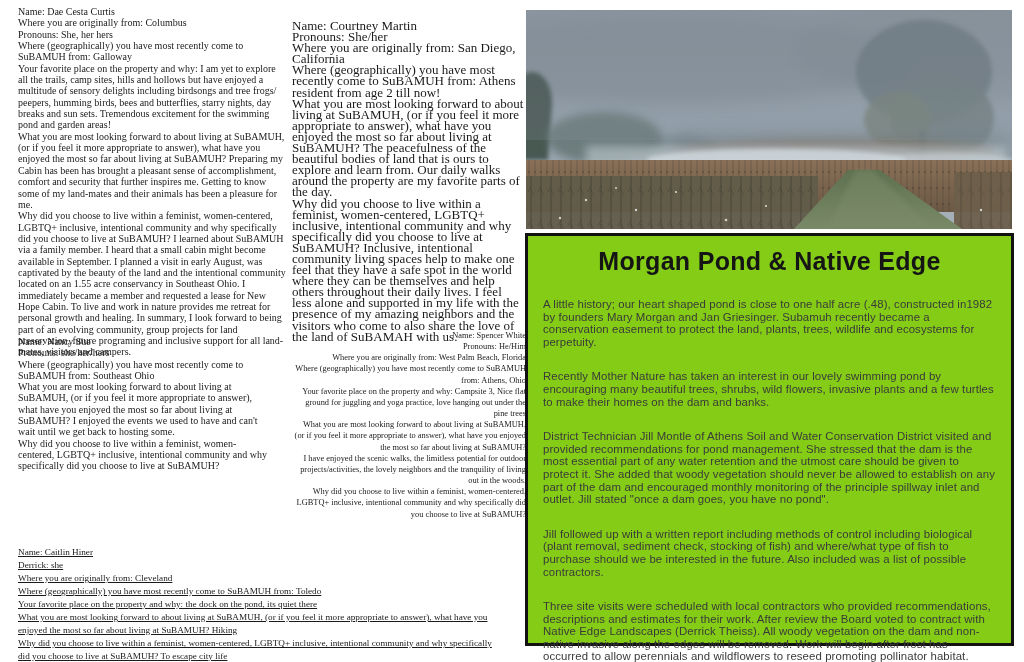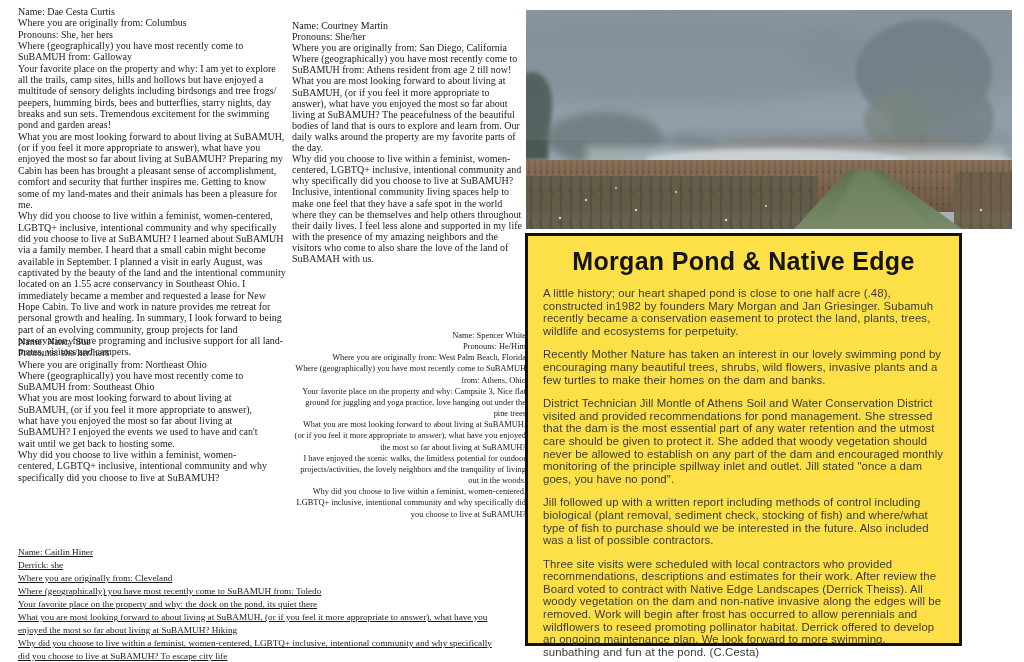--- a/index.html
+++ b/index.html
@@ -3,53 +3,52 @@
 <meta charset="utf-8">
 <style>
   html,body{margin:0;padding:0;background:#ffffff;}
   #page{position:relative;width:1024px;height:662px;overflow:hidden;
         background:var(--page-bg,#ffffff);
         font-family:"Liberation Serif",serif;color:var(--text-primary,#1a1a1a);border-radius:22px;}
   .profile{position:absolute;}
   .profile p{margin:0;}
   #p-dae{left:18px;top:6px;width:268px;font-size:10px;line-height:11.35px;}
   #p-nancy{left:18px;top:336px;width:252px;font-size:10px;line-height:11.3px;}
-  #p-courtney{left:292px;top:20px;width:232px;font-size:10px;line-height:11.1px;}
+  #p-courtney{left:292px;top:20px;width:232px;font-size:13px;line-height:11.1px;}
   #p-spencer{left:292px;top:330px;width:234px;font-size:8.4px;line-height:11.15px;text-align:right;}
   #p-caitlin{left:18px;top:546px;width:478px;font-size:9.2px;line-height:13px;text-decoration:underline;}
   #photo{position:absolute;left:526px;top:10px;width:486px;height:219px;}
   #photo svg{display:block;width:100%;height:100%;}
-  #article{position:absolute;left:525px;top:233px;width:437px;height:413px;
+  #article{position:absolute;left:525px;top:233px;width:489px;height:413px;
            box-sizing:border-box;border:3px solid var(--article-border,#121212);
-           background:#fde047;font-family:"Liberation Sans",sans-serif;
+           background:#84cc16;font-family:"Liberation Sans",sans-serif;
            color:var(--article-text,#3a3a3a);}
   #article h1{margin:11px 10px 0;text-align:center;font-size:25px;
               color:#151515;letter-spacing:.3px;font-weight:bold;}
   #article .body{padding:0 15px;}
-  #article p{margin:11px 0 0;font-size:11.4px;line-height:12.6px;letter-spacing:.1px;}
+  #article p{margin:22px 0 0;font-size:11.4px;line-height:12.6px;letter-spacing:.1px;}
 </style>
 </head>
 <body>
 
 <div id="page">
 
   <div class="profile" id="p-dae">
     <p>Name: Dae Cesta Curtis</p>
     <p>Where you are originally from: Columbus</p>
     <p>Pronouns: She, her hers</p>
     <p>Where (geographically) you have most recently come to SuBAMUH from: Galloway</p>
     <p>Your favorite place on the property and why: I am yet to explore all the trails, camp sites, hills and hollows but have enjoyed a multitude of sensory delights including birdsongs and tree frogs/ peepers, humming birds, bees and butterflies,  starry nights, day breaks and sun sets. Tremendous excitement for the swimming pond and garden areas!</p>
     <p>What you are most looking forward to about living at SuBAMUH, (or if you feel it more appropriate to answer), what have you enjoyed the most so far about living at SuBAMUH? Preparing my Cabin has been has brought a pleasant sense of accomplishment, comfort and security that further inspires me. Getting to know some of my land-mates and their animals has been a pleasure for me.</p>
     <p>Why did you choose to live within a feminist, women-centered, LGBTQ+ inclusive, intentional community and why specifically did you choose to live at SuBAMUH? I learned about SuBAMUH via a family member. I heard that a small cabin might become available in September.  I planned a visit in early August, was captivated by the beauty of the land and the intentional community located on an 1.55 acre conservancy in Southeast Ohio. I immediately became a member and requested a lease for New Hope Cabin. To live and work in nature provides me retreat for personal growth and healing. In summary, I look forward to being part of an evolving community,  group projects for land preservation, future programing and inclusive support for all land-mates, visitors and campers.</p>
   </div>
 
   <div class="profile" id="p-nancy">
     <p>Name: Nancy Sue</p>
     <p>Pronouns: she/her/hers</p>
-    <p>Where you are originally from: Northeast Ohio</p>
     <p>Where (geographically) you have most recently come to SuBAMUH from: Southeast Ohio</p>
     <p>What you are most looking forward to about living at SuBAMUH, (or if you feel it more appropriate to answer), what have you enjoyed the most so far about living at SuBAMUH? I enjoyed the events we used to have and can't wait until we get back to hosting some.</p>
     <p>Why did you choose to live within a feminist, women-centered, LGBTQ+ inclusive, intentional community and why specifically did you choose to live at SuBAMUH?</p>
   </div>
 
   <div class="profile" id="p-courtney">
     <p>Name: Courtney Martin</p>
     <p>Pronouns: She/her</p>
     <p>Where you are originally from: San Diego, California</p>
     <p>Where (geographically) you have most recently come to SuBAMUH from: Athens resident from age 2 till now!</p>

